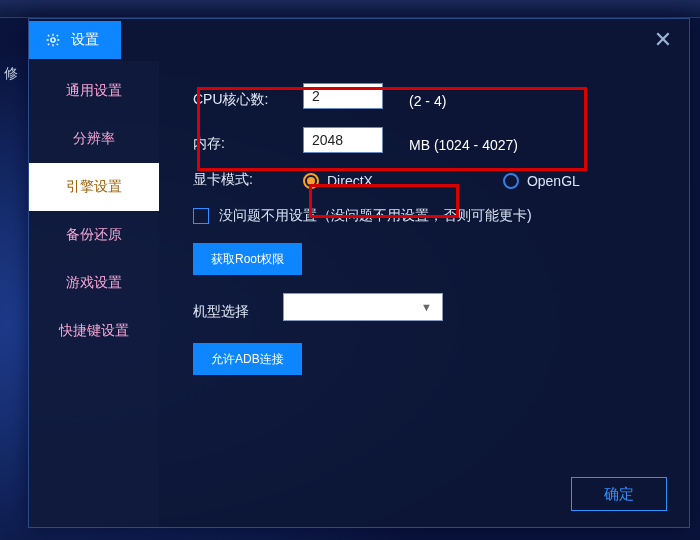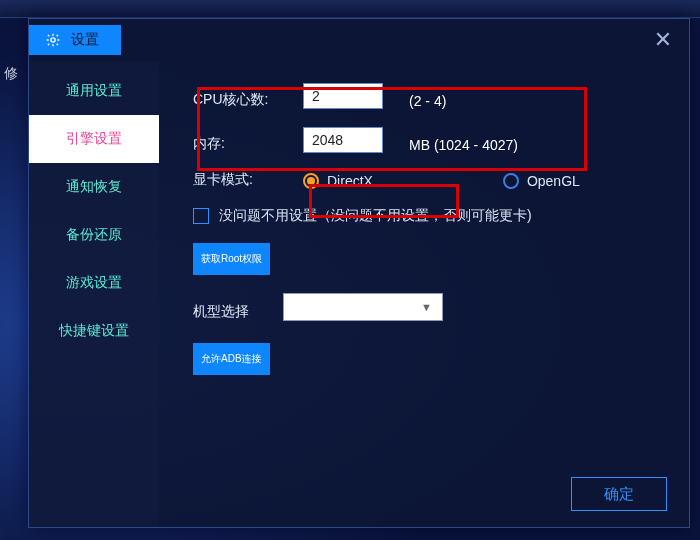--- a/index.html
+++ b/index.html
@@ -2,42 +2,42 @@
 <html><head>
 <meta charset="utf-8">
 <style>
 *{box-sizing:border-box;margin:0;padding:0;font-family:"Microsoft YaHei",Arial,sans-serif;font-size:14px}
 body{width:700px;height:540px;background:#0a1a3a;overflow:hidden;position:relative}
 .bg-gradient{position:absolute;inset:0;background:radial-gradient(ellipse at 10% 60%,rgba(40,80,180,.7),rgba(10,20,60,.95) 60%),linear-gradient(135deg,#0a1a4a,#081030);}
 .top-strip{position:absolute;top:0;left:0;right:0;height:18px;background:linear-gradient(#1a2a5a,#0f1a40);border-bottom:1px solid rgba(80,120,200,.3)}
 .side-text{position:absolute;left:4px;top:65px;color:#ccd4e8;font-size:14px}
 .dialog{position:absolute;left:28px;top:18px;right:10px;bottom:12px;background:rgba(12,22,52,.88);border:1px solid #2a4a8a;box-shadow:0 0 20px rgba(0,0,40,.6)}
 .titlebar{height:42px;display:flex;align-items:center;background:transparent}
-.title-tab{height:30px;background:#0d86ff;color:#0f172a;display:flex;align-items:center;padding:0 22px 0 16px;gap:10px;font-size:15px}
+.title-tab{height:38px;background:#0d86ff;color:#ffffff;display:flex;align-items:center;padding:0 22px 0 16px;gap:10px;font-size:15px}
 .gear{width:16px;height:16px;display:inline-block}
 .close{margin-left:auto;margin-right:14px;color:#9fb3d8;font-size:22px;cursor:pointer;width:24px;text-align:center}
 .body{display:flex;height:calc(100% - 42px)}
 .sidebar{width:130px;background:rgba(18,30,64,.55);display:flex;flex-direction:column;padding-top:6px}
-.sb-item{height:48px;display:flex;align-items:center;justify-content:center;color:#5eead4;cursor:pointer;font-size:15px}
-.sb-item.active{background:#fff;color:#ec4899;position:relative}
+.sb-item{height:48px;display:flex;align-items:center;justify-content:center;color:#f9a8d4;cursor:pointer;font-size:15px}
+.sb-item.active{background:#fff;color:#a16207;position:relative}
 .content{flex:1;padding:22px 28px 18px 34px;color:#dbe4f5;position:relative}
 .hl-box{position:absolute;border:3px solid #d80000;pointer-events:none}
 .hl1{left:168px;top:68px;width:390px;height:84px}
 .hl2{left:280px;top:165px;width:150px;height:34px}
 .row{display:flex;align-items:flex-end;margin-bottom:18px;gap:20px}
 .lbl{width:90px;color:#e2e8f6}
 .inp{width:80px;height:26px;background:#fff;border:1px solid #6a88c0;color:#222;padding:0 8px;outline:none}
 .hint{color:#ffffff;margin-left:6px}
 .radio{display:inline-flex;align-items:center;gap:8px;cursor:pointer}
 .radio .dot{width:16px;height:16px;border-radius:50%;border:2px solid #fca02a;display:inline-flex;align-items:center;justify-content:center}
 .radio .dot.inner::after{content:"";width:8px;height:8px;border-radius:50%;background:#fca02a}
 .radio.alt .dot{border-color:#3a7de0}
 .chk{display:inline-flex;align-items:center;gap:10px;cursor:pointer}
 .chk .box{width:16px;height:16px;border:1.5px solid #2f90ff;background:transparent}
-.btn{background:#0d86ff;color:#fff;border:none;height:32px;padding:0 8px;cursor:pointer;font-size:10px}
+.btn{background:#0d86ff;color:#fff;border:none;height:32px;padding:0 18px;cursor:pointer;font-size:12px}
 .select{width:160px;height:28px;background:#fff;border:1px solid #8a9ac0;color:#222;display:flex;align-items:center;justify-content:space-between;padding:0 10px;cursor:pointer}
 .select .arrow{color:#666;font-size:11px}
 .footer{position:absolute;right:22px;bottom:16px}
 .ok-btn{width:96px;height:34px;background:transparent;border:1px solid #2f90ff;color:#2f90ff;cursor:pointer;font-size:15px}
 </style>
 </head>
 <body>
 <div class="bg-gradient"></div>
 <div class="top-strip"></div>
 <div class="side-text">修</div>
@@ -54,25 +54,25 @@
       <span>设置</span>
     </div>
     <div class="close">✕</div>
   </div>
 
   <div class="body">
     <div class="sidebar">
       <div class="sb-item">
           <span>通用设置</span>
         </div>
+      <div class="sb-item">
+          <span>分辨率</span>
+        </div>
       <div class="sb-item active">
           <span>引擎设置</span>
-        </div>
-      <div class="sb-item">
-          <span>通知恢复</span>
         </div>
       <div class="sb-item">
           <span>备份还原</span>
         </div>
       <div class="sb-item">
           <span>游戏设置</span>
         </div>
       <div class="sb-item">
           <span>快捷键设置</span>
         </div>

